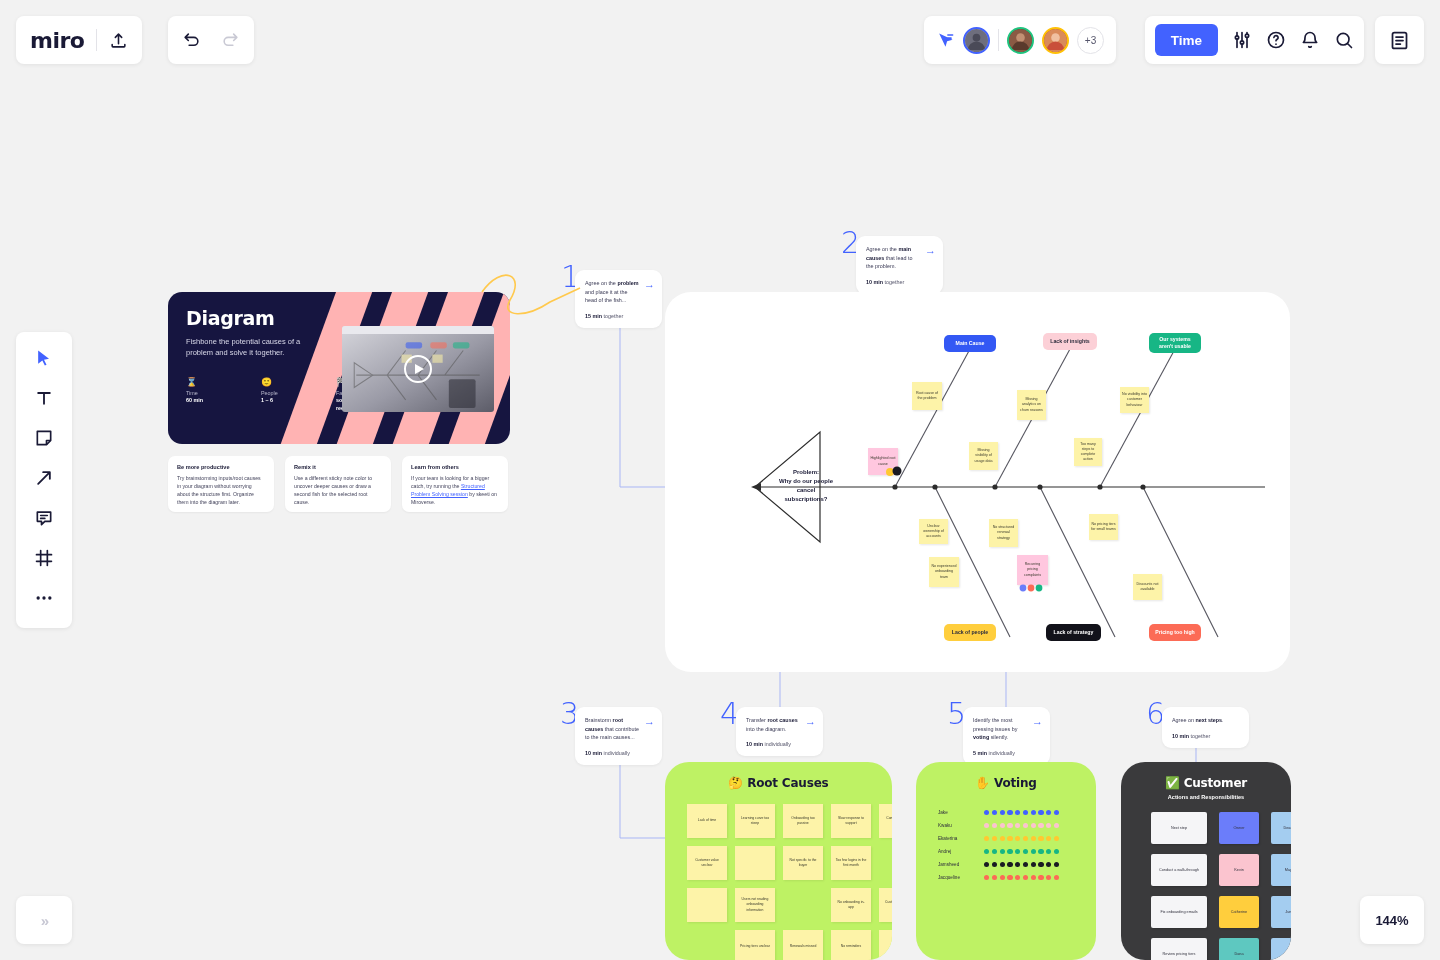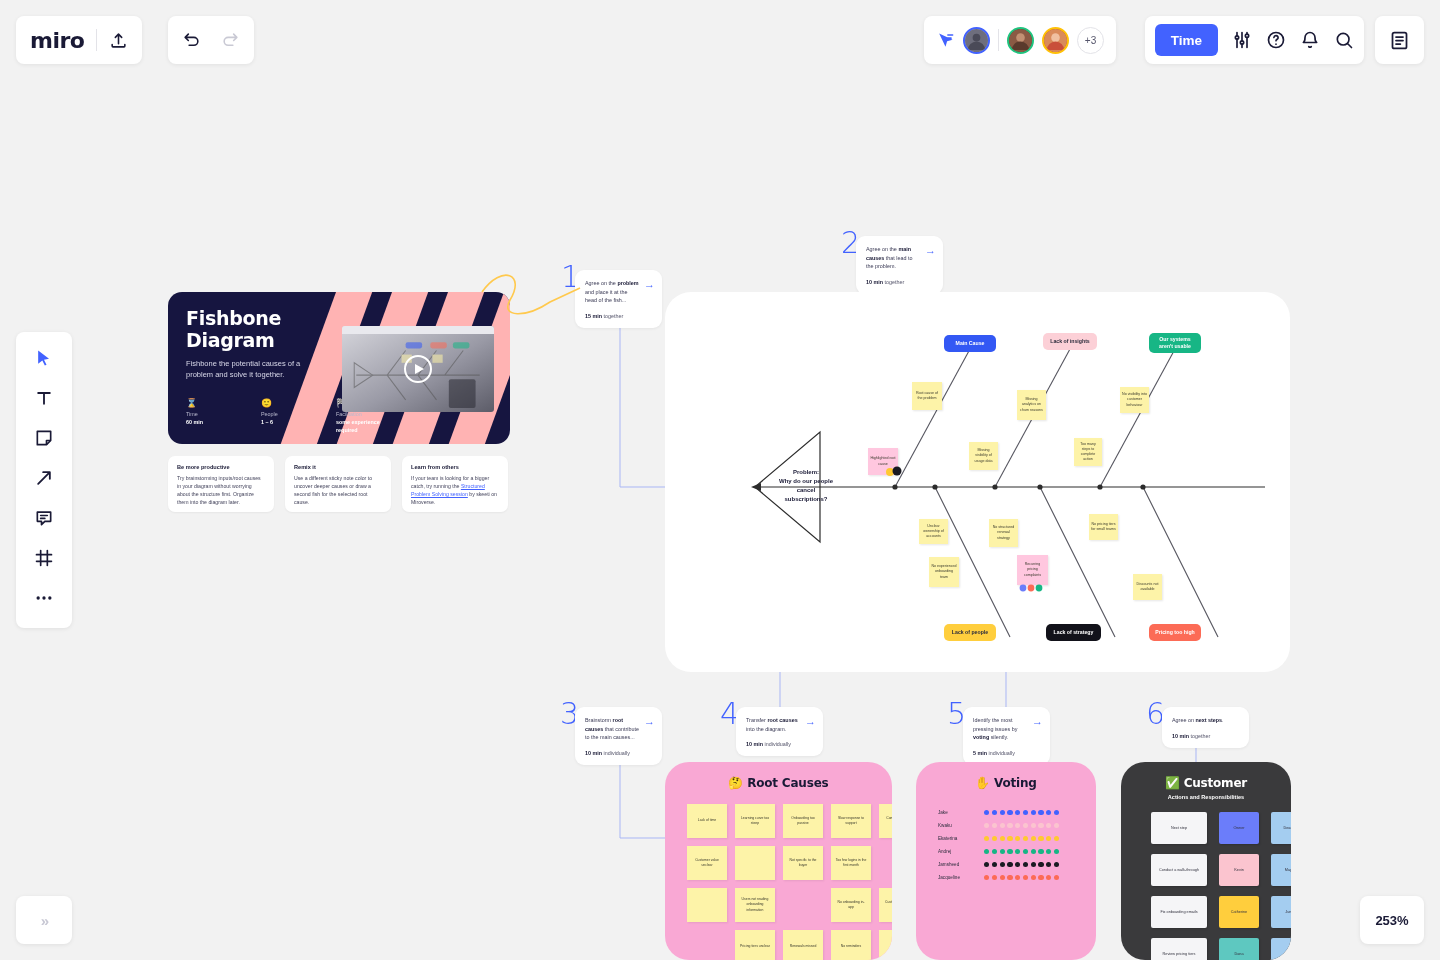--- a/index.html
+++ b/index.html
@@ -138,21 +138,21 @@
   }
   .sticky {
     position: absolute; background: #fdf3a8; display: flex; align-items: center;
     justify-content: center; text-align: center; font-size: 3.6px; line-height: 1.45;
     padding: 2px; color: #3a3a2c; box-shadow: 1px 1px 2px rgba(0,0,0,0.10);
   }
   .sticky.pink { background: #ffc7df; }
   .fish-head-text { position: absolute; font-size: 6px; font-weight: 700; color: #1a1a36; line-height: 1.5; text-align: center; }
 
   
-  .bframe { position: absolute; background: #f9a8d4; border-radius: 24px; overflow: hidden; }
+  .bframe { position: absolute; background: #bef264; border-radius: 24px; overflow: hidden; }
   .bframe-title { text-align: center; font-size: 12px; font-weight: 700; color: #1a1a36; padding-top: 14px; font-family: "DejaVu Sans", sans-serif; letter-spacing: -0.2px; }
   .bframe-sub { text-align: center; font-size: 5.6px; font-weight: 700; color: #2c2c2c; margin-top: 4px; }
   .rc-grid { display: grid; grid-template-columns: repeat(5, 40px); gap: 8px 8px; padding: 14px 0 0 22px; }
   .rc-note { width: 40px; height: 34px; background: #fdf3a8; font-size: 3.4px; line-height: 1.5; color: #3a3a2c; padding: 4px; text-align: center; display: flex; align-items: center; justify-content: center; box-shadow: 1px 1px 2px rgba(0,0,0,0.08); }
   .rc-note.empty { }
   .vote-rows { padding: 16px 0 0 22px; }
   .vote-row { display: flex; align-items: center; height: 13px; }
   .vote-name { width: 46px; font-size: 4.6px; color: #2c2c3c; }
   .dots { display: flex; gap: 2.6px; }
   .dot { width: 5.2px; height: 5.2px; border-radius: 50%; }
@@ -171,21 +171,20 @@
   </svg>
 
   <div class="tpl-card">
     <div class="stripes">
       <div class="stripe" style="left:140px"></div>
       <div class="stripe" style="left:196px"></div>
       <div class="stripe" style="left:252px"></div>
       <div class="stripe" style="left:308px"></div>
     </div>
     <div class="tpl-inner">
-      <div class="tpl-title">Fishbone</div>
       <div class="tpl-title">Diagram</div>
       <div class="tpl-sub">Fishbone the potential causes of a problem and solve it together.</div>
       <div class="tpl-meta">
         <div class="tpl-meta-item">
           <span class="tpl-meta-ico">⌛</span>
           <div class="tpl-meta-label">Time</div>
           <div class="tpl-meta-val">60 min</div>
         </div>
         <div class="tpl-meta-item">
           <span class="tpl-meta-ico">🙂</span>
@@ -625,13 +624,13 @@
   <div class="tool">
     <svg width="20" height="20" viewBox="0 0 24 24" fill="#1a1a36">
         <circle cx="5" cy="12" r="2"></circle>
         <circle cx="12" cy="12" r="2"></circle>
         <circle cx="19" cy="12" r="2"></circle>
       </svg>
   </div>
 </div>
 
 <div class="expand-btn">»</div>
-<div class="zoom-ind">253%</div>
+<div class="zoom-ind">144%</div>
 
 </body></html>

